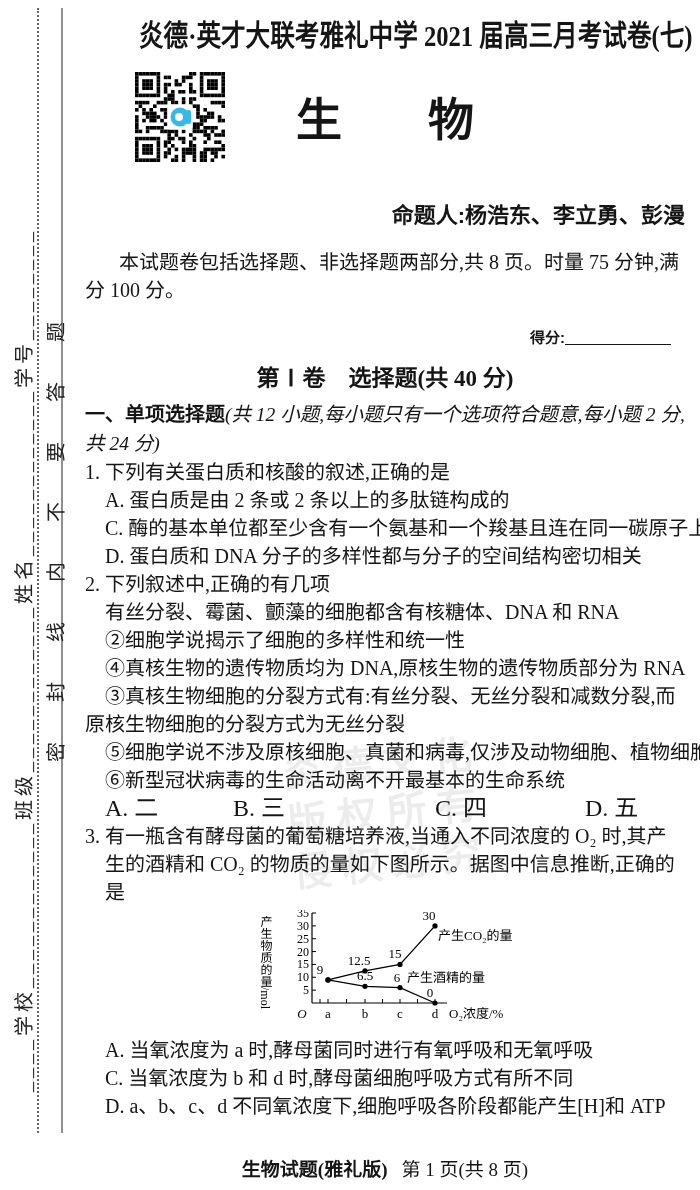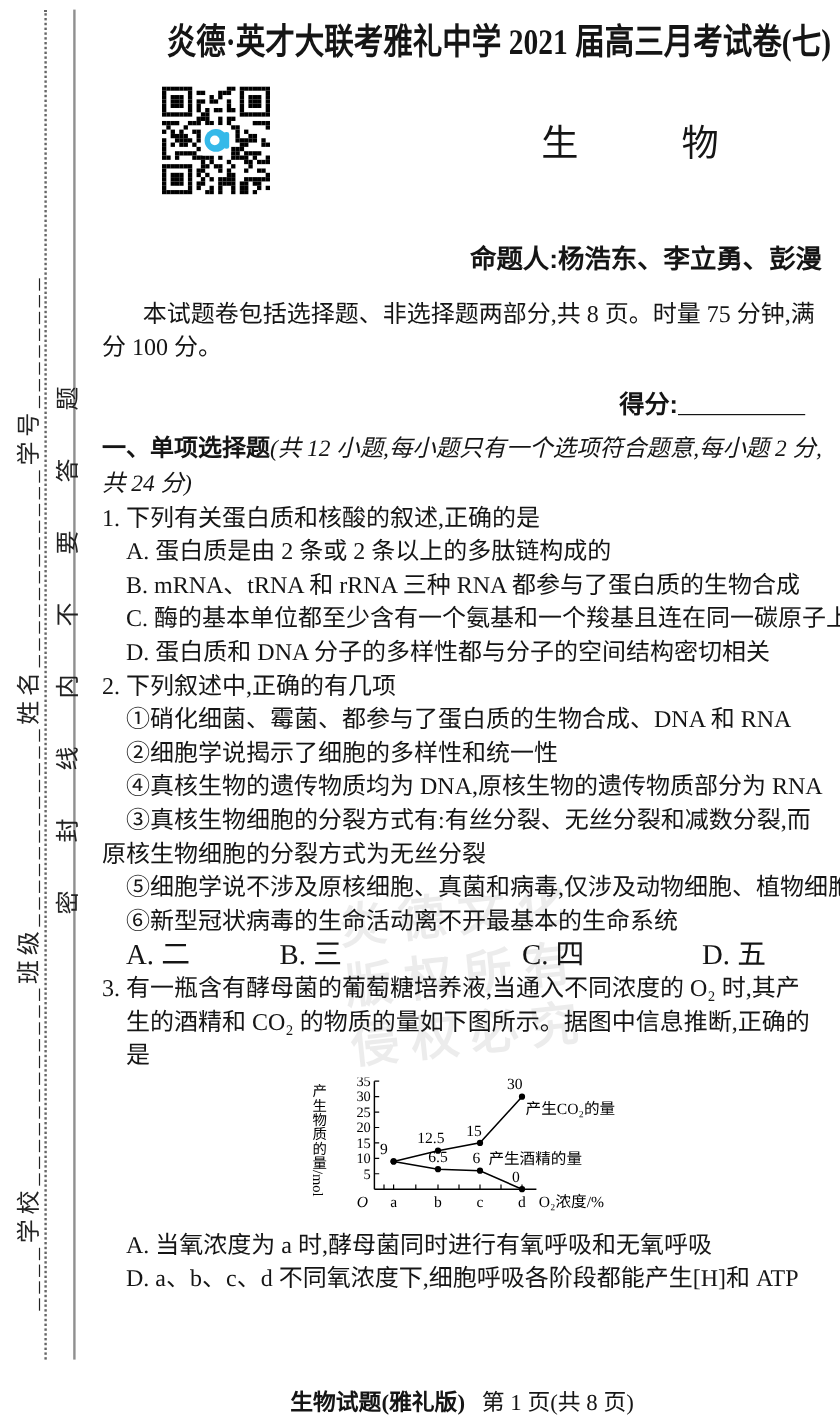--- a/index.html
+++ b/index.html
@@ -21,32 +21,32 @@
   }
   
   .content{position:absolute;left:85px;top:0;width:600px;}
   .header-title{
     margin:14px 0 0;text-align:center;font-size:30px;line-height:44px;font-weight:bold;
     white-space:nowrap;transform:scaleX(0.82);transform-origin:center;
   }
   .qr-row{position:relative;height:96px;margin-top:14px;}
   .qr-svg{position:absolute;left:50px;top:0;}
   .subject{
-    text-align:right;font-family:"Liberation Sans",sans-serif;font-weight:normal;
-    font-size:31px;line-height:96px;letter-spacing:86px;padding-left:86px;
+    text-align:center;font-family:"Liberation Sans",sans-serif;font-weight:bold;
+    font-size:46px;line-height:96px;letter-spacing:86px;padding-left:86px;
   }
   .persons{
     text-align:right;font-family:"Liberation Sans",sans-serif;font-weight:bold;
     font-size:22px;line-height:28px;
   }
   .persons.first{margin-top:34px;}
   .persons.second{margin-top:4px;}
   .intro{font-size:20px;line-height:28px;text-indent:34px;margin-top:18px;}
   .score-row{margin-top:8px;text-align:right;line-height:28px;padding-right:14px;}
-  .score-label{font-family:"Liberation Sans",sans-serif;font-weight:bold;font-size:21px;}
+  .score-label{font-family:"Liberation Sans",sans-serif;font-weight:bold;font-size:15px;}
   .score-blank{display:inline-block;width:106px;border-bottom:1.6px solid #151515;height:20px;vertical-align:-2px;}
   .section-title{margin-top:12px;text-align:center;font-size:23px;font-weight:bold;line-height:30px;}
   .part-head{margin-top:6px;font-size:20px;line-height:28px;}
   .part-head .bold{font-weight:bold;}
   .part-head .note{font-style:italic;font-size:19.5px;}
   .q{font-size:20px;line-height:28px;}
   .stem{padding-left:20px;text-indent:-20px;}
   .opt{padding-left:40px;text-indent:-20px;white-space:nowrap;}
   .subitem{text-indent:20px;}
   .subitem.wraps{white-space:normal;}
@@ -373,36 +373,36 @@
   </div>
 
   <div class="persons first">命题人:杨浩东、李立勇、彭漫</div>
 
   <p class="intro">本试题卷包括选择题、非选择题两部分,共 8 页。时量 75 分钟,满分 100 分。</p>
 
   <div class="score-row">
     <span class="score-label">得分:</span><span class="score-blank"></span>
   </div>
 
+  <div class="section-title">第Ⅰ卷　选择题(共 40 分)</div>
 
   <div class="part-head">
     <span class="bold">一、单项选择题</span><span class="note">(共 12 小题,每小题只有一个选项符合题意,每小题 2 分,共 24 分)</span>
   </div>
 
   <div class="q">
     <div class="stem nowrap">1. 下列有关蛋白质和核酸的叙述,正确的是</div>
     <div class="opt">A. 蛋白质是由 2 条或 2 条以上的多肽链构成的</div>
-    <div class="opt">B. mRNA、tRNA 和 rRNA 三种 RNA 都参与了蛋白质的生物合成</div>
     <div class="opt">C. 酶的基本单位都至少含有一个氨基和一个羧基且连在同一碳原子上</div>
     <div class="opt">D. 蛋白质和 DNA 分子的多样性都与分子的空间结构密切相关</div>
   </div>
 
   <div class="q">
     <div class="stem nowrap">2. 下列叙述中,正确的有几项</div>
-    <div class="subitem nowrap">①硝化细菌、霉菌、都参与了蛋白质的生物合成、DNA 和 RNA</div>
+    <div class="subitem nowrap">有丝分裂、霉菌、颤藻的细胞都含有核糖体、DNA 和 RNA</div>
     <div class="subitem nowrap">②细胞学说揭示了细胞的多样性和统一性</div>
     <div class="subitem nowrap">④真核生物的遗传物质均为 DNA,原核生物的遗传物质部分为 RNA</div>
     <div class="subitem wraps">③真核生物细胞的分裂方式有:有丝分裂、无丝分裂和减数分裂,而原核生物细胞的分裂方式为无丝分裂</div>
     <div class="subitem nowrap">⑤细胞学说不涉及原核细胞、真菌和病毒,仅涉及动物细胞、植物细胞</div>
     <div class="subitem nowrap">⑥新型冠状病毒的生命活动离不开最基本的生命系统</div>
     <div class="q2opts">
       <span class="o0">A. 二</span>
       <span class="o1">B. 三</span>
       <span class="o2">C. 四</span>
       <span class="o3">D. 五</span>
@@ -459,19 +459,20 @@
           <text x="110" y="70.28571428571428" font-size="13" text-anchor="middle">6.5</text>
           <circle cx="145" cy="77.6" r="2.6" fill="#000"></circle>
           <text x="142" y="71.57142857142857" font-size="13" text-anchor="middle">6</text>
           <circle cx="180" cy="93.0" r="2.6" fill="#000"></circle>
           <text x="175" y="87" font-size="13" text-anchor="middle">0</text>
           <text x="183" y="30" font-size="13" text-anchor="start">产生CO₂的量</text>
           <text x="152" y="72" font-size="13" text-anchor="start">产生酒精的量</text>
         </svg>
     </div>
     <div class="opt">A. 当氧浓度为 a 时,酵母菌同时进行有氧呼吸和无氧呼吸</div>
+    <div class="opt">C. 当氧浓度为 b 和 d 时,酵母菌细胞呼吸方式有所不同</div>
     <div class="opt">D. a、b、c、d 不同氧浓度下,细胞呼吸各阶段都能产生[H]和 ATP</div>
   </div>
 </div>
 
 <div class="footer">
   <span class="f-bold">生物试题(雅礼版)</span><span class="f-right">第 1 页(共 8 页)</span>
 </div>
 
 </body></html>

